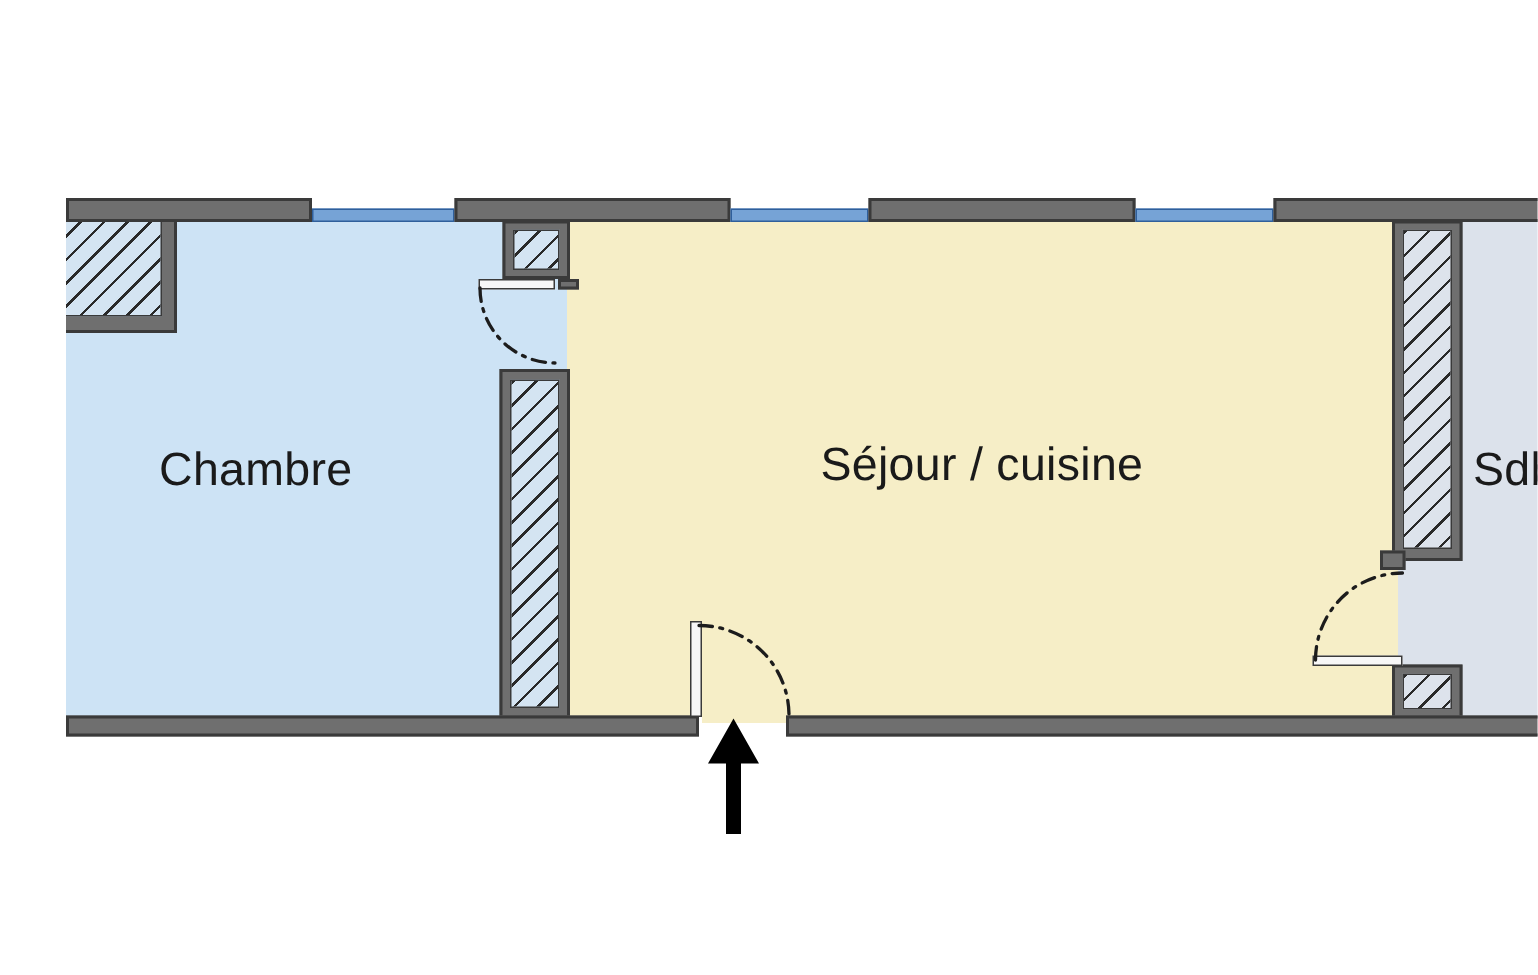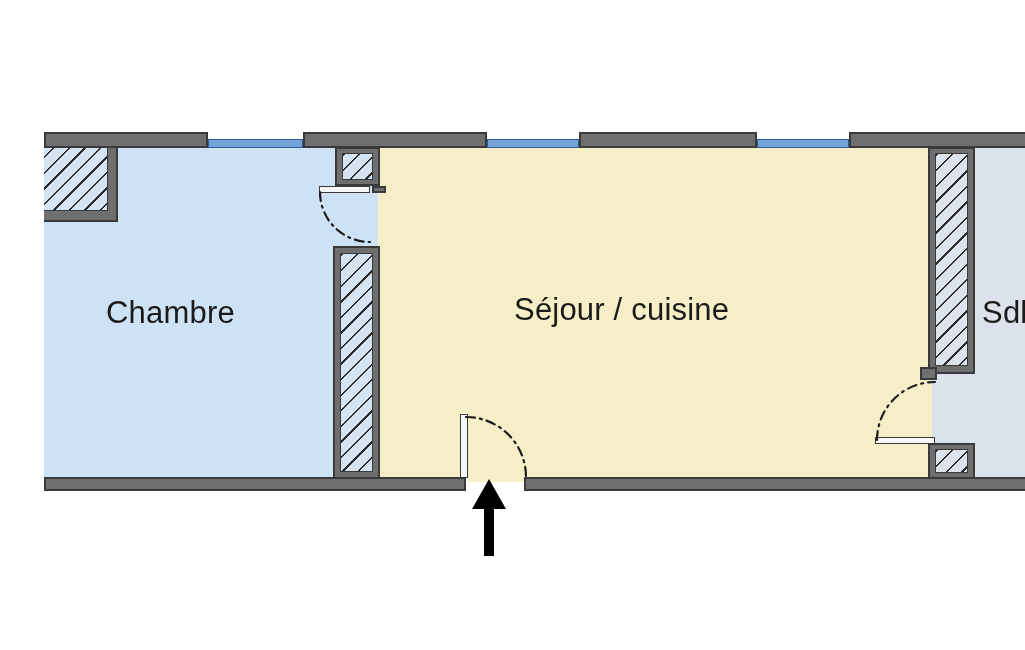--- a/index.html
+++ b/index.html
@@ -71,15 +71,15 @@
   <div class="leaf" style="left:416px;top:414px;width:8px;height:64px;"></div>
 
   <svg id="overlay" viewBox="0 0 1025 650" xmlns="http://www.w3.org/2000/svg">
     <path class="swing" d="M 276 192 A 50 50 0 0 0 326 242"></path>
     <path class="swing" d="M 833 440 A 58 58 0 0 1 891 382"></path>
     <path class="swing" d="M 422 417 A 60 60 0 0 1 482 477"></path>
     <polygon points="445,479 428,509 440,509 440,556 450,556 450,509 462,509"></polygon>
   </svg>
 
   <span class="room-label" style="left:62px;top:295px;">Chambre</span>
-  <span class="room-label" style="left:470px;top:292px;">Séjour / cuisine</span>
+  <span class="room-label" style="left:503px;top:292px;">Séjour / cuisine</span>
   <span class="room-label" style="left:938px;top:295px;">Sdb / w</span>
 </div>
 
 </body></html>

